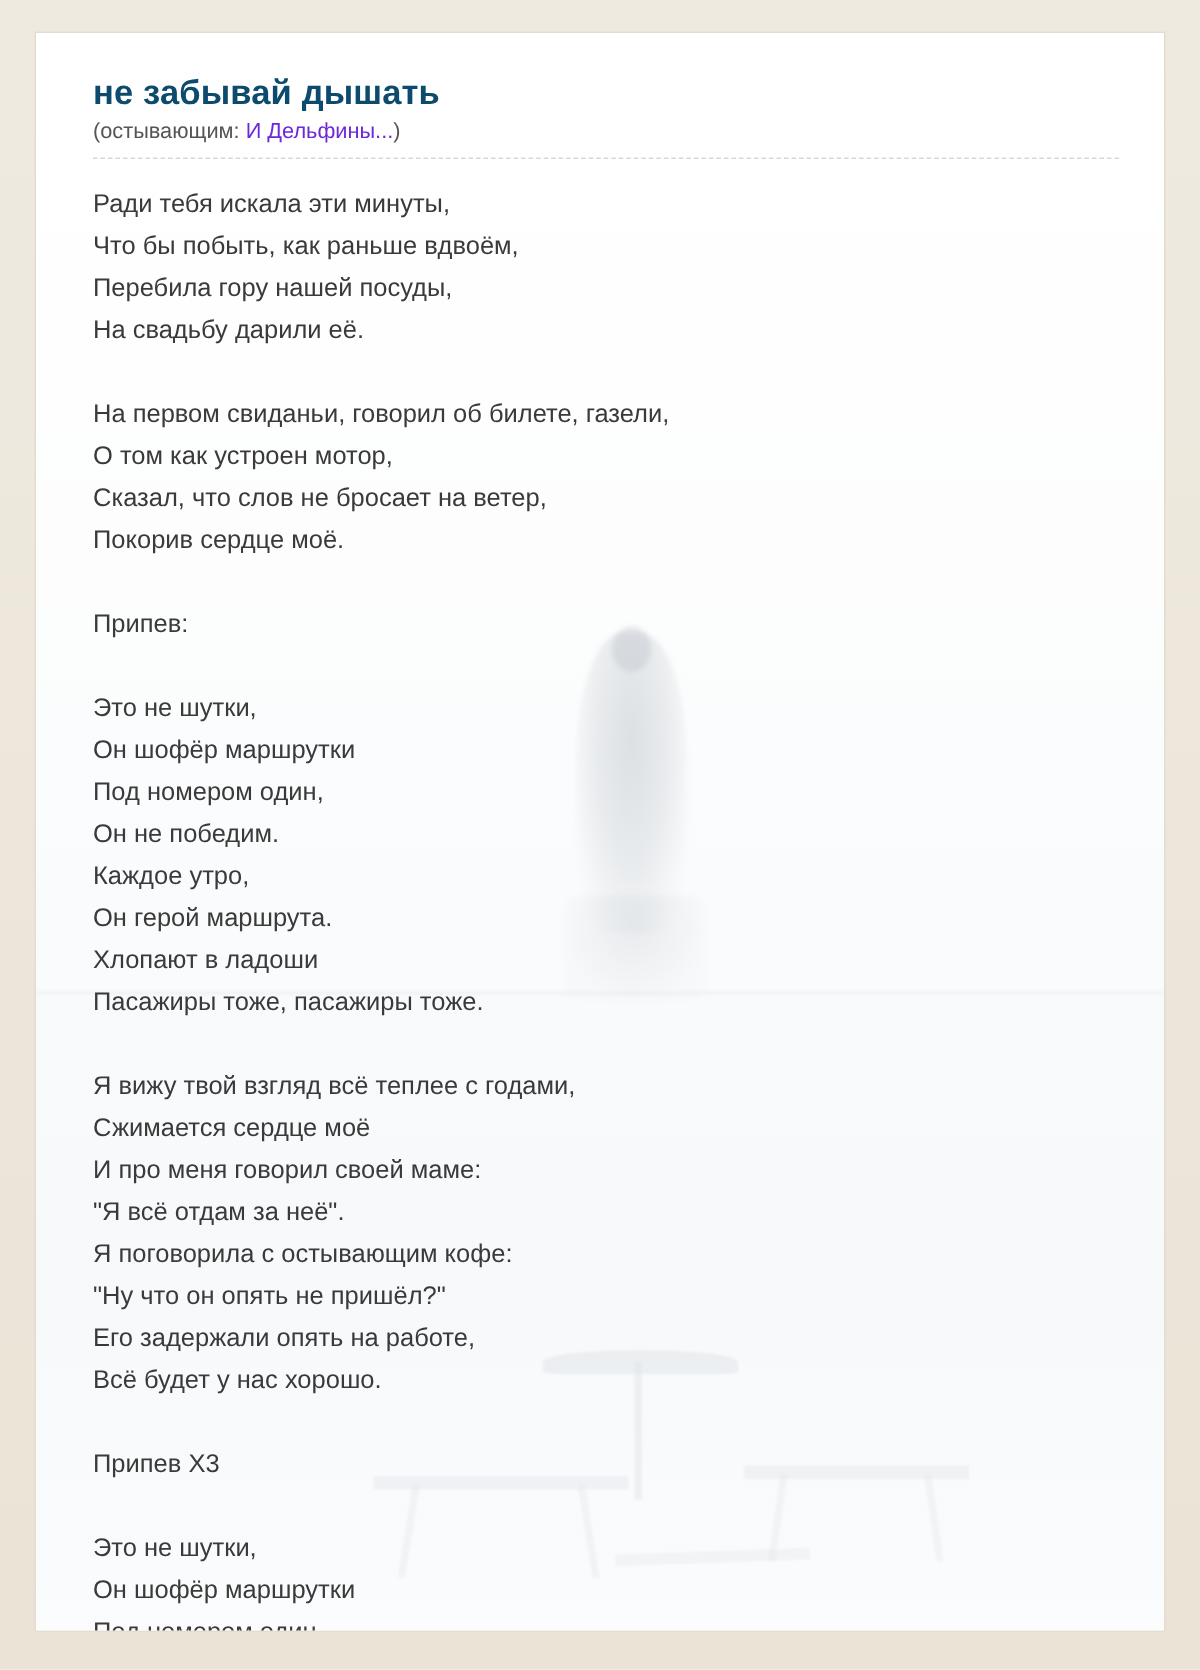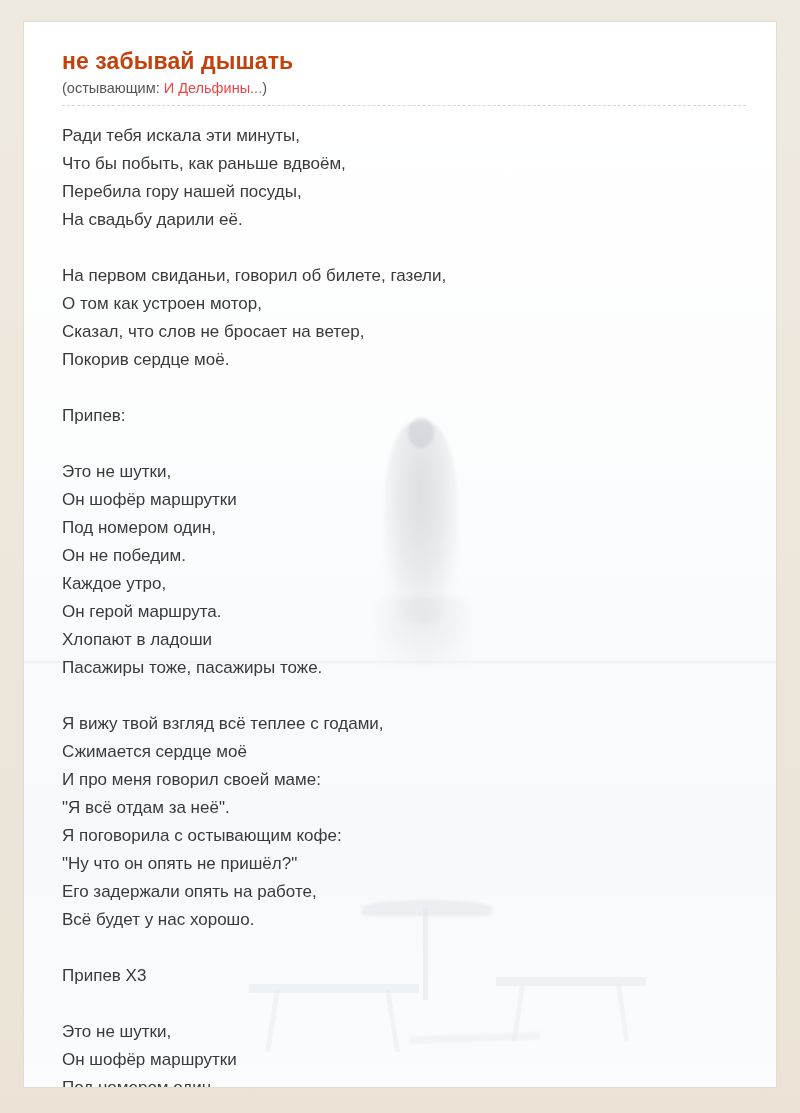--- a/index.html
+++ b/index.html
@@ -170,37 +170,37 @@
   }
 
   
   .content {
     position: relative;
     z-index: 2;
     padding: 26px 30px 0 38px;
   }
 
   .song-title {
-    color: #c2410c;
+    color: #0c4a6e;
     font-size: 23px;
     font-weight: bold;
     line-height: 1.2;
     margin: 0 0 4px 0;
     letter-spacing: 0.1px;
   }
 
   .artist-line {
     font-size: 14.5px;
     color: #555555;
     padding-bottom: 9px;
     border-bottom: 1px dashed #d7d7d7;
     margin-bottom: 16px;
   }
   .artist-link {
-    color: #ef4444;
+    color: #6d28d9;
     text-decoration: none;
   }
 
   .lyrics {
     font-size: 17px;
     line-height: 28px;
     color: #3a3a3a;
     white-space: pre-wrap;
     margin: 0;
     font-family: "Liberation Sans", sans-serif;

